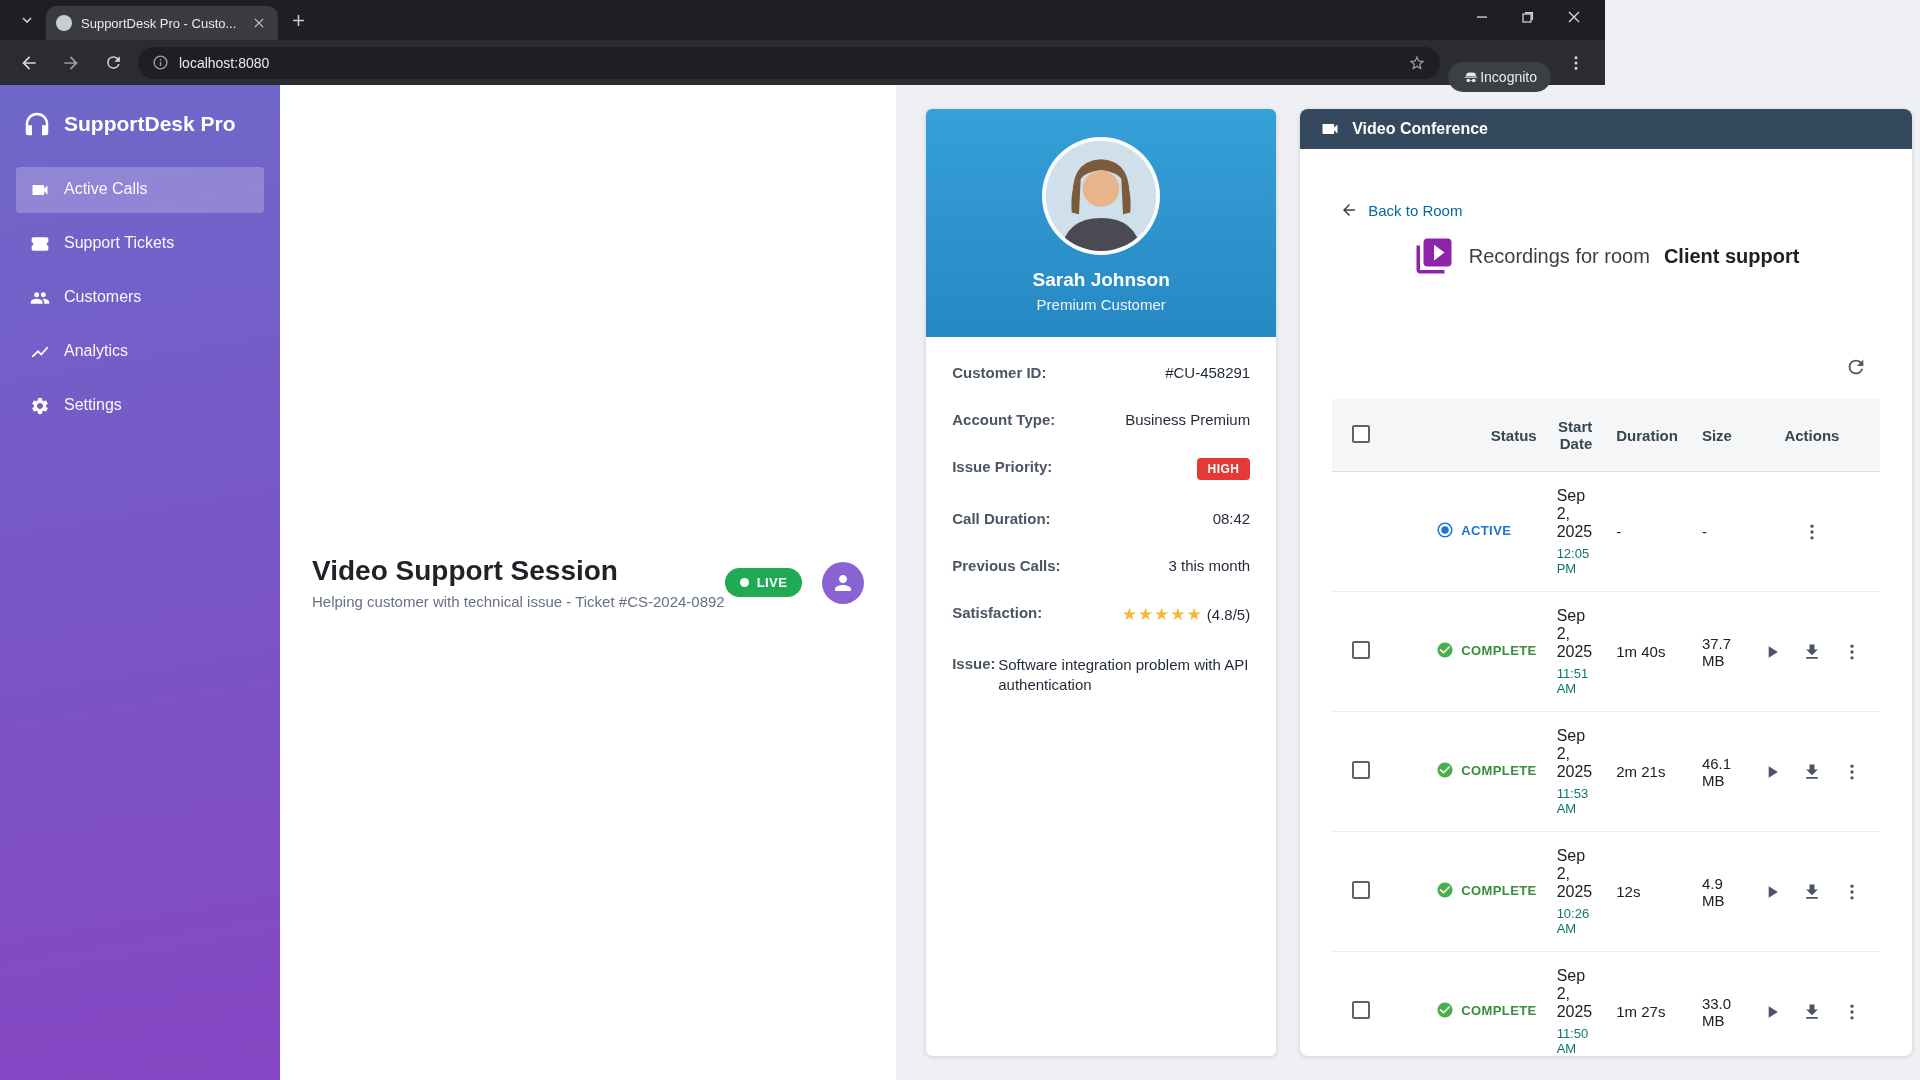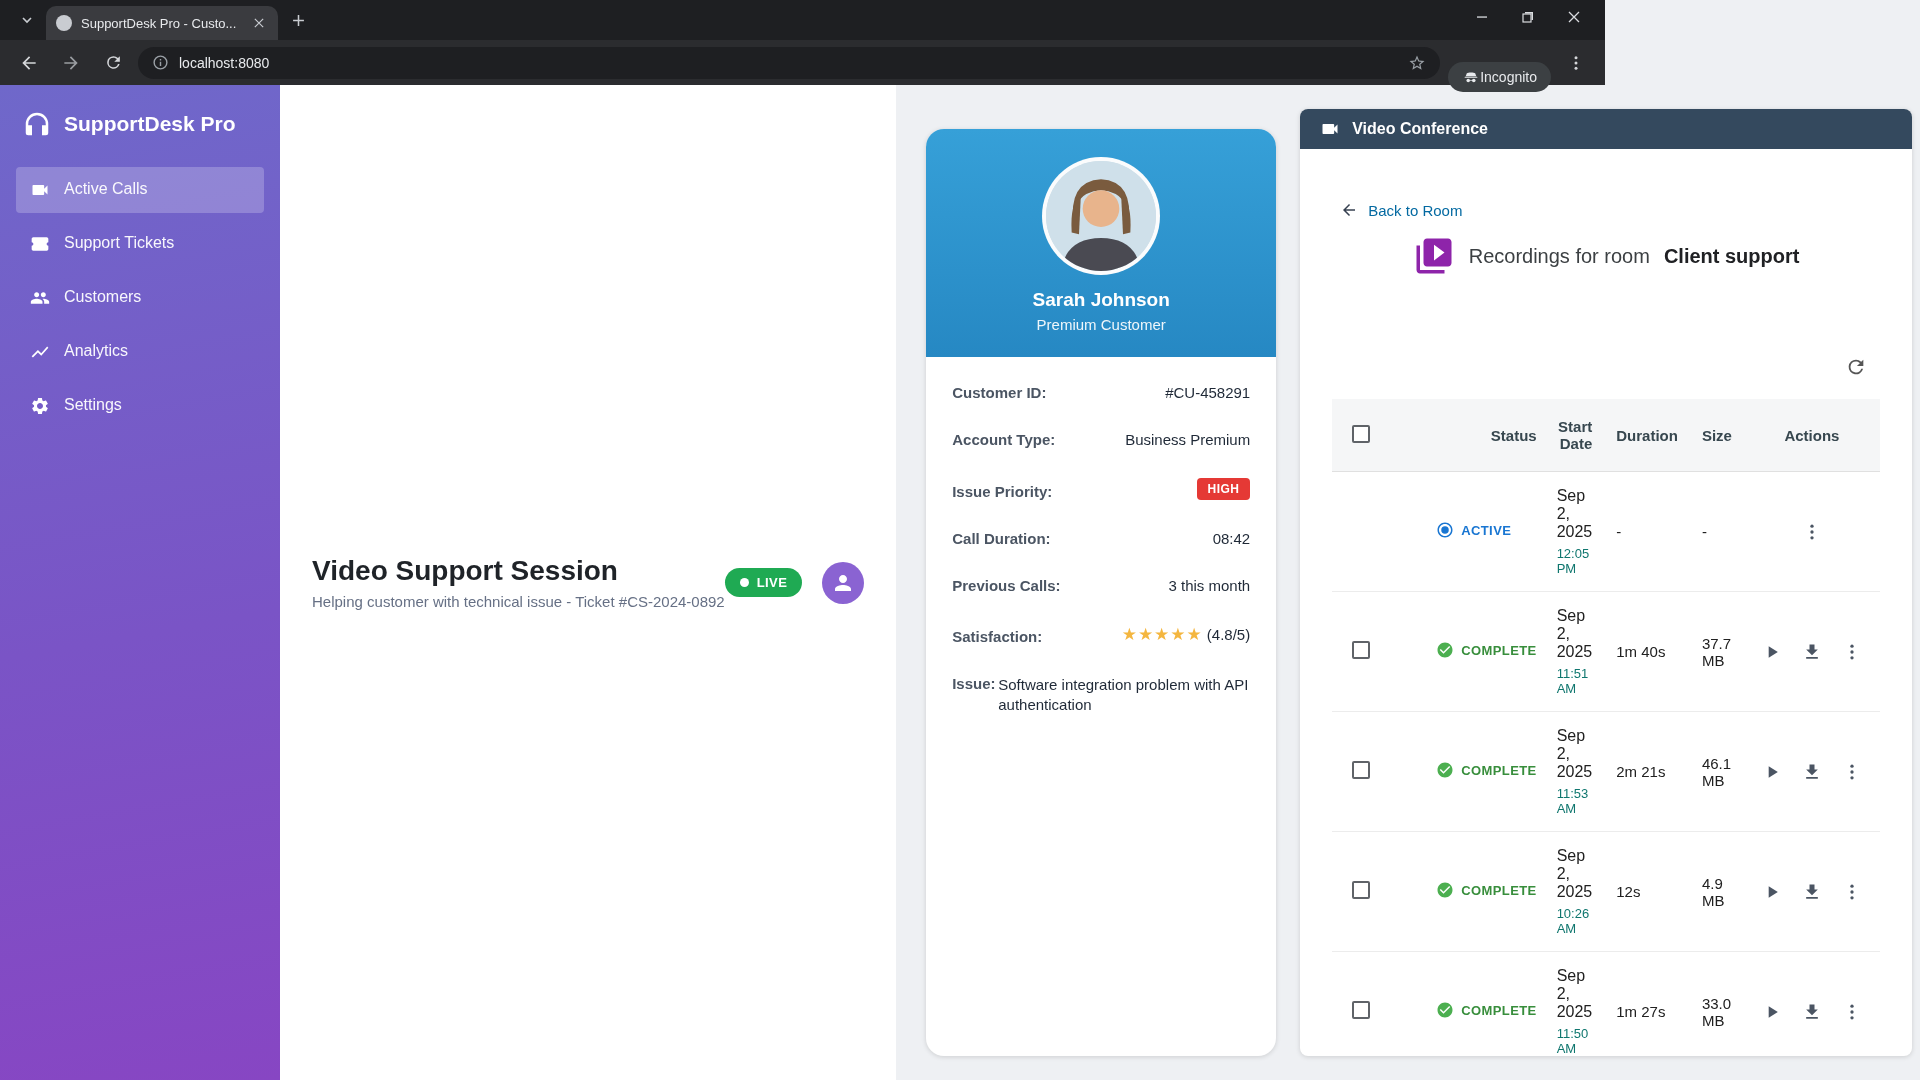--- a/index.html
+++ b/index.html
@@ -44,28 +44,28 @@
   .page-subtitle { font-size:15px; color:#667085; }
   .header-right { margin-left:auto; display:flex; align-items:center; gap:20px; }
   .live-badge { background:#1faa53; border-radius:15px; padding:7px 15px; color:#fff; font-weight:bold; font-size:13px; display:flex; align-items:center; gap:8px; letter-spacing:.4px; }
   .live-dot { width:9px; height:9px; border-radius:50%; background:#fff; }
   .avatar-btn { width:42px; height:42px; border-radius:50%; background:#8a63d2; display:flex; align-items:center; justify-content:center; border:none; cursor:pointer; }
   .avatar-btn svg { width:24px; height:24px; fill:#fff; }
 
   .content { flex:1; display:flex; gap:24px; padding:24px 30px; min-height:0; }
 
   
-  .customer-card { width:350px; flex-shrink:0; background:#fff; border-radius:18px; box-shadow:0 1px 5px rgba(0,0,0,.14); overflow:hidden;margin-top:20px; }
+  .customer-card { width:350px; flex-shrink:0; background:#fff; border-radius:6px; box-shadow:0 1px 5px rgba(0,0,0,.14); overflow:hidden; }
   .customer-hero { background:linear-gradient(180deg,#36a0d8,#2688c3); padding:28px 0 24px; text-align:center; color:#fff; }
   .customer-photo { width:118px; height:118px; border-radius:50%; border:4px solid rgba(255,255,255,.9); margin:0 auto 14px; overflow:hidden; background:#cfe0ea; }
   .customer-photo svg { width:100%; height:100%; display:block; }
   .customer-name { font-size:19px; font-weight:bold; margin-bottom:5px; }
   .customer-type { font-size:15px; color:rgba(255,255,255,.92); }
   .fields { padding:12px 26px 20px; }
-  .field-row { display:flex; justify-content:space-between; align-items:flex-end; padding:15px 0; font-size:15px; }
+  .field-row { display:flex; justify-content:space-between; align-items:flex-start; padding:15px 0; font-size:15px; }
   .field-label { font-weight:bold; color:#4b5563; flex-shrink:0; }
   .field-value { color:#1f2937; text-align:right; }
   .priority-badge { background:#e53935; color:#fff; font-size:12px; font-weight:bold; padding:4px 11px; border-radius:4px; letter-spacing:.4px; }
   .stars { color:#f4b63f; font-size:17px; letter-spacing:1px; margin-right:4px; }
   .field-row.issue { align-items:flex-start; }
   .issue-value { text-align:left; width:252px; line-height:1.35; color:#1f2937; }
 
   
   .conference-panel { flex:1; min-width:0; background:#fff; border-radius:8px; box-shadow:0 1px 5px rgba(0,0,0,.14); display:flex; flex-direction:column; overflow:hidden; }
   .conference-header { background:#34495e; color:#fff; height:40px; display:flex; align-items:center; gap:12px; padding:0 20px; font-weight:bold; font-size:16px; flex-shrink:0; }

